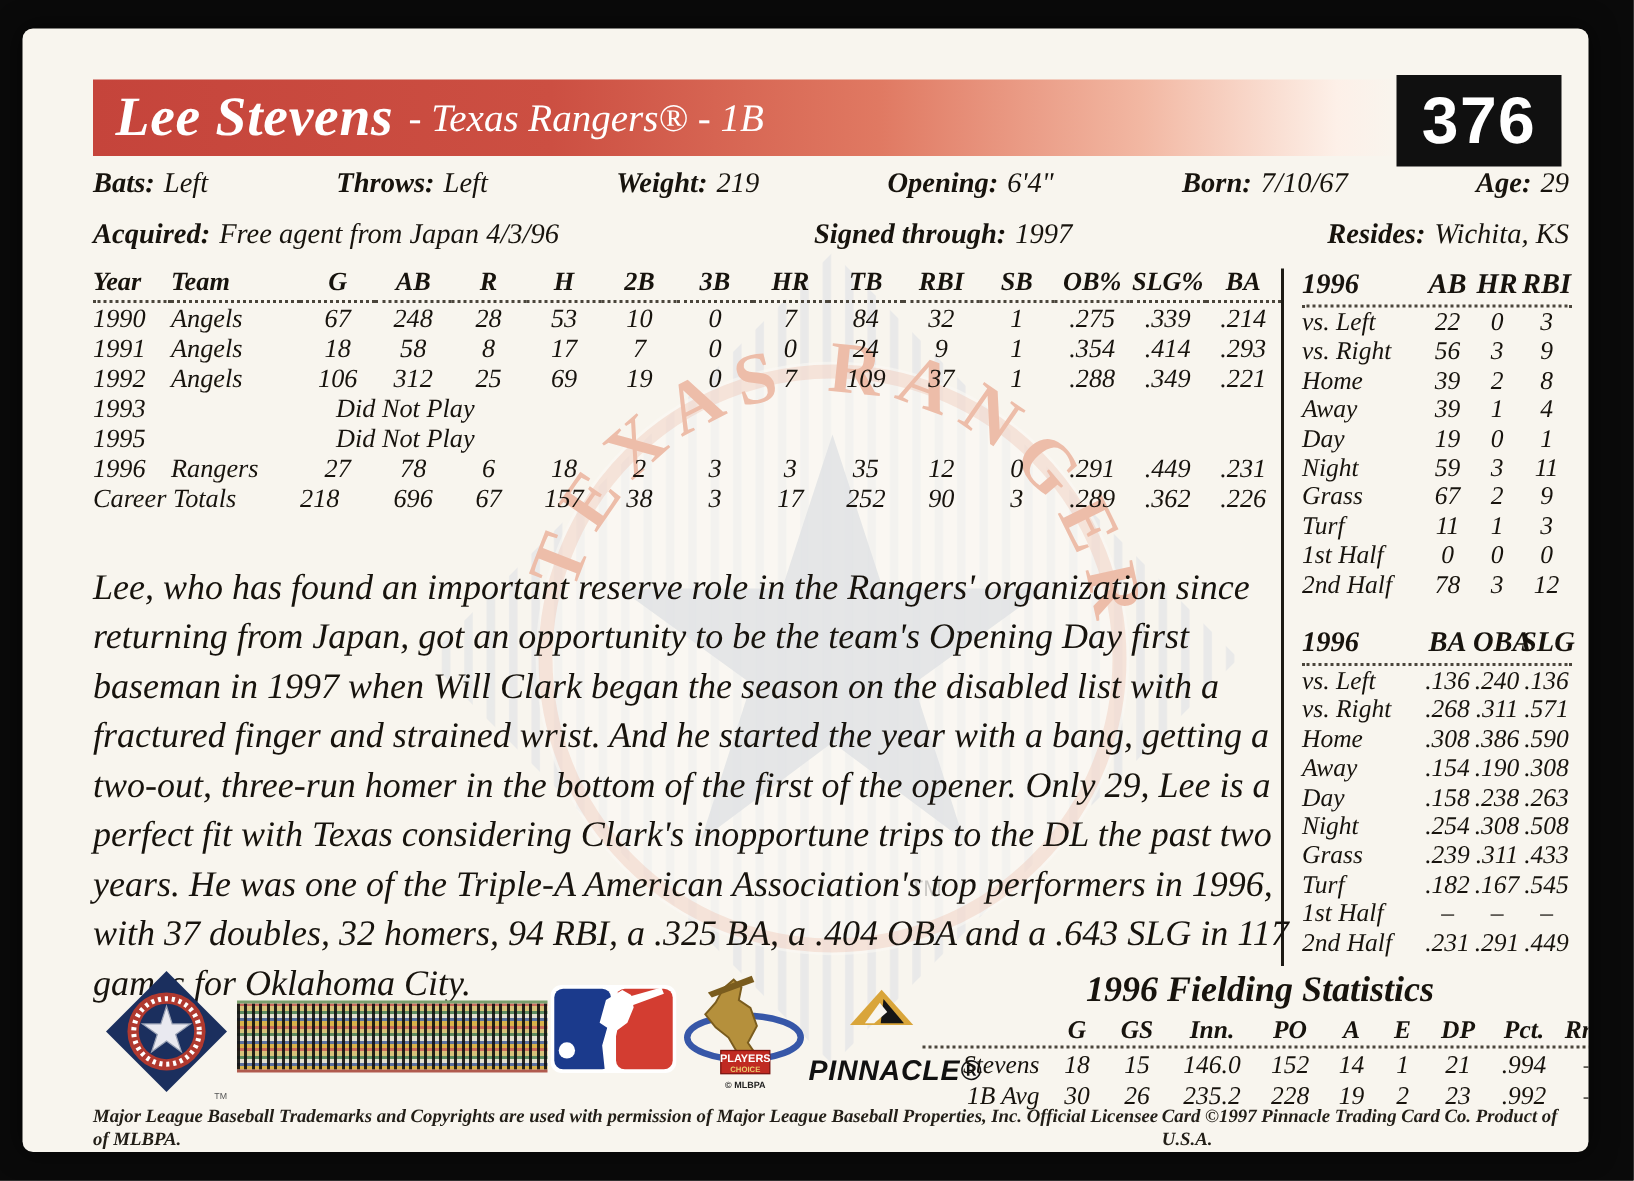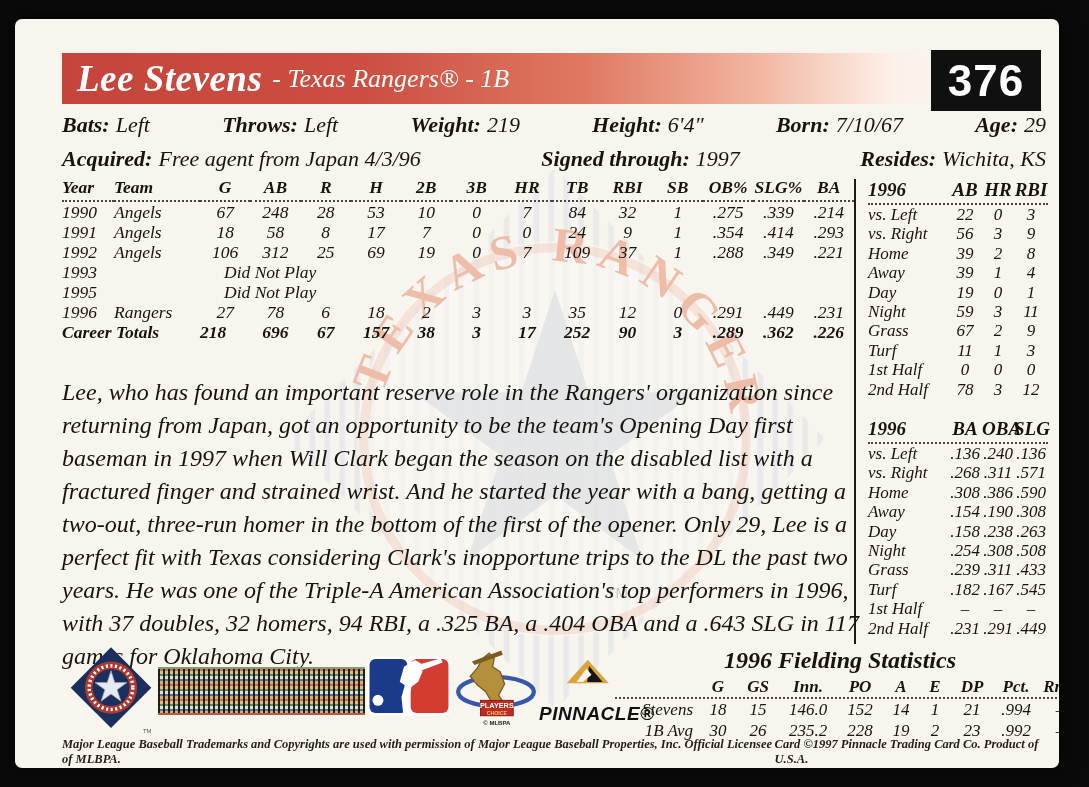--- a/index.html
+++ b/index.html
@@ -13,32 +13,32 @@
   .header-bar{position:absolute;left:47px;top:34px;width:873px;height:51px;
       background:linear-gradient(90deg,#c5443b 0%,#cc4f42 35%,#e07962 60%,#f2b7a2 80%,#fdf0e8 95%,#f8f5ee 100%);
       display:flex;align-items:center;padding-left:15px;box-sizing:border-box;}
   .player{font-size:37px;font-weight:bold;font-style:italic;color:#fff;letter-spacing:.5px;}
   .teamline{font-size:26px;font-style:italic;color:#fff;margin-left:10px;white-space:nowrap;}
   .cardnum{position:absolute;left:916px;top:31px;width:110px;height:61px;background:#101010;
       color:#fff;display:flex;align-items:center;justify-content:center;
       font-family:"Liberation Sans",sans-serif;font-weight:bold;font-size:44px;letter-spacing:1px;}
   
   .bio{position:absolute;left:47px;width:984px;display:flex;justify-content:space-between;
-       font-size:22px;font-style:italic;white-space:nowrap;}
+       font-size:19px;font-style:italic;white-space:nowrap;}
   .bio b{font-weight:bold;margin-right:6px;}
   #bio1{top:93px;}
   #bio2{top:127px;}
   
   #batting{position:absolute;left:47px;top:158px;width:792px;border-collapse:collapse;
       font-size:17.5px;font-style:italic;line-height:20px;table-layout:fixed;}
   #batting th{font-weight:bold;text-align:center;border-bottom:2px dotted #4a453b;padding:0 0 3px 0;}
   #batting td{text-align:center;padding:0;}
   #batting th:nth-child(1),#batting td:nth-child(1){width:52px;text-align:left;}
   #batting th:nth-child(2),#batting td:nth-child(2){width:86px;text-align:left;}
-  #batting .career td{font-weight:bold;}
+  #batting .career td{font-weight:normal;}
   #batting .dnp{text-align:center;padding-left:110px;}
   .vdivider{position:absolute;left:839px;top:160px;width:2px;height:465px;background:#1d1a14;}
   
   .splits{position:absolute;left:853px;width:180px;font-style:italic;font-size:17px;}
   #splits1{top:160px;}
   #splits2{top:399px;}
   .splits .shead{display:grid;grid-template-columns:80px 34px 32px 34px;font-weight:bold;
       font-size:19px;border-bottom:2px dotted #4a453b;padding-bottom:2px;}
   .splits .srow{display:grid;grid-template-columns:80px 34px 32px 34px;line-height:19.4px;}
   .splits .shead span,.splits .srow span{text-align:center;}
@@ -96,21 +96,21 @@
     <div class="header-bar">
       <span class="player">Lee Stevens</span>
       <span class="teamline">- Texas Rangers® - 1B</span>
     </div>
     <div class="cardnum">376</div>
 
     <div class="bio" id="bio1">
         <span><b>Bats:</b><span>Left</span></span>
         <span><b>Throws:</b><span>Left</span></span>
         <span><b>Weight:</b><span>219</span></span>
-        <span><b>Height:</b><span>6'4"</span></span>
+        <span><b>Opening:</b><span>6'4"</span></span>
         <span><b>Born:</b><span>7/10/67</span></span>
         <span><b>Age:</b><span>29</span></span>
       </div>
     <div class="bio" id="bio2">
         <span><b>Acquired:</b><span>Free agent from Japan 4/3/96</span></span>
         <span><b>Signed through:</b><span>1997</span></span>
         <span><b>Resides:</b><span>Wichita, KS</span></span>
       </div>
 
     <table id="batting">

